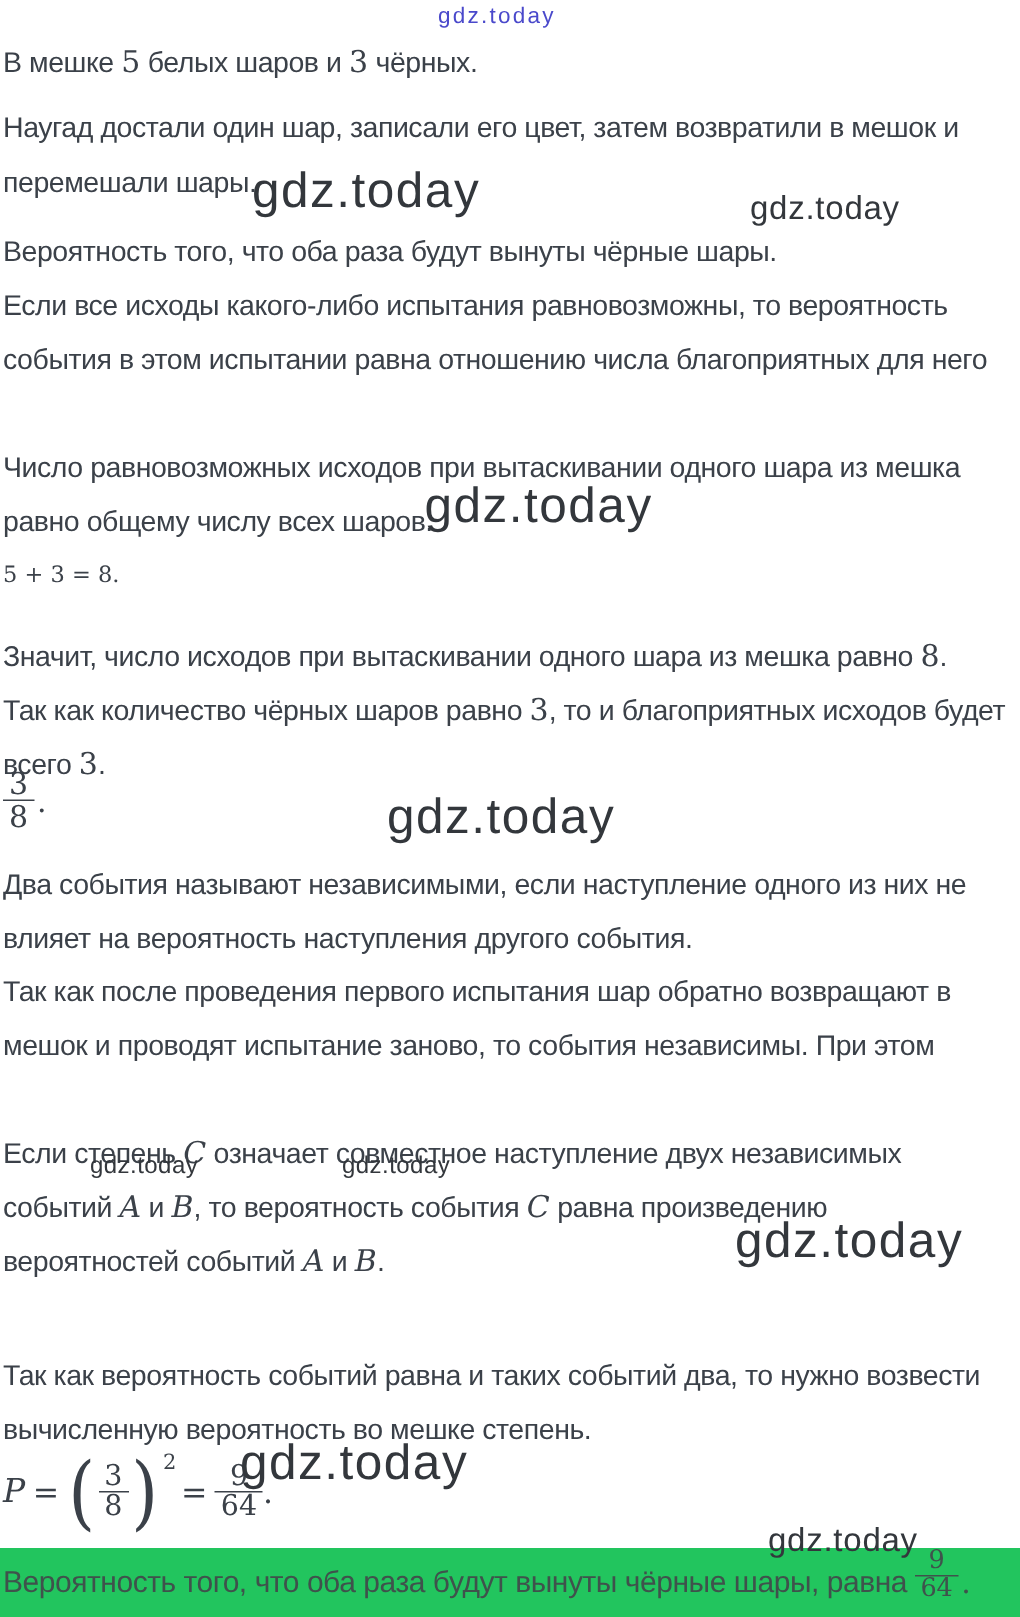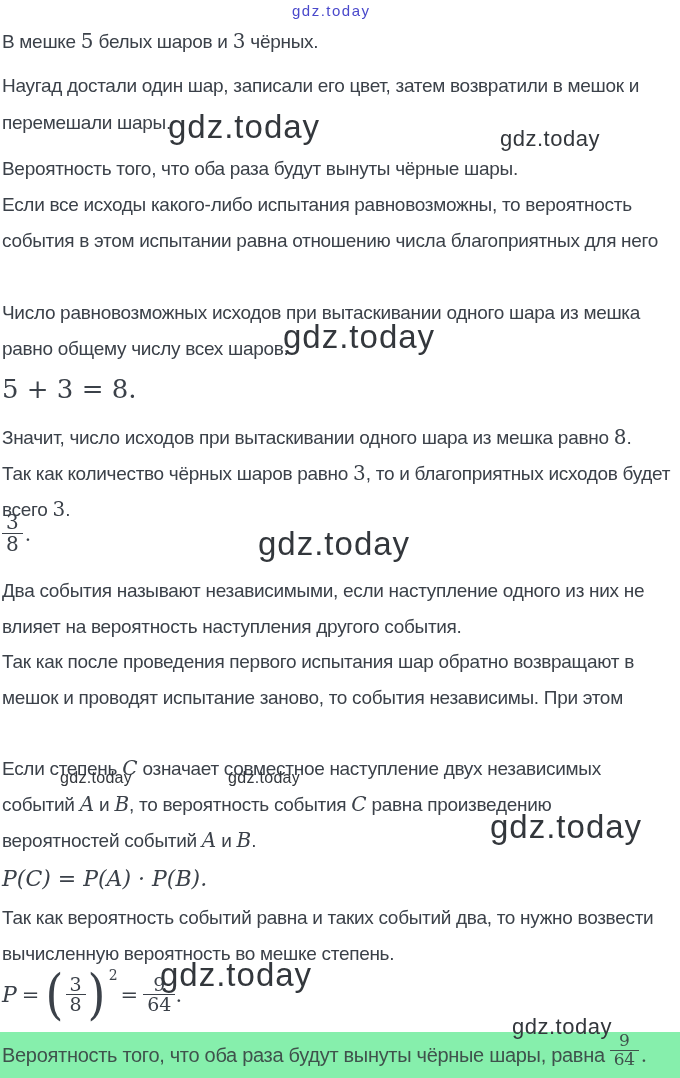--- a/index.html
+++ b/index.html
@@ -3,42 +3,42 @@
 <meta charset="utf-8">
 <style>
   html,body{margin:0;padding:0;background:#fff;}
   .page{position:relative;width:680px;height:1078px;background:#ffffff;overflow:hidden;
         font-family:"Liberation Sans",sans-serif;color:#3b4149;}
   .line{position:absolute;left:2px;white-space:nowrap;font-size:19px;letter-spacing:-0.3px;
         line-height:22px;color:#3b4149;}
   .num{font-family:"DejaVu Serif",serif;font-size:20px;letter-spacing:0;}
   .var{font-family:"DejaVu Serif",serif;font-style:italic;font-size:20px;letter-spacing:0;}
   .formula{position:absolute;left:2px;white-space:nowrap;font-family:"DejaVu Serif",serif;
-        font-size:26px;color:#3b4149;}
+        font-size:15px;color:#3b4149;}
   .formula.it{font-style:italic;font-size:22px;}
   .wm{position:absolute;font-family:"Liberation Sans",sans-serif;font-weight:100;
         color:#33373c;white-space:nowrap;line-height:1;}
   .wm-lg{font-size:33px;letter-spacing:1px;}
   .wm-md{font-size:22px;letter-spacing:0.5px;}
   .wm-sm{font-size:16px;letter-spacing:0.3px;}
   .wm-top{font-size:15px;letter-spacing:1.5px;color:#4a49cb;font-weight:400;}
   .frac{display:inline-block;vertical-align:middle;text-align:center;
         font-family:"DejaVu Serif",serif;line-height:1.05;}
   .frac .fnum{display:block;padding:0 4px;}
   .frac .fden{display:block;border-top:1.6px solid currentColor;padding:0 4px;}
   .f2{position:absolute;left:2px;top:512px;display:flex;align-items:center;
         font-size:20px;color:#3b4149;}
   .f2 .dot{font-family:"DejaVu Serif",serif;margin-left:2px;}
   .f4{position:absolute;left:2px;top:972px;display:flex;align-items:center;
         font-family:"DejaVu Serif",serif;font-size:21px;color:#3b4149;}
   .f4 .gap{margin:0 5px;}
   .f4 .fr{font-size:19px;}
   .paren{font-size:54px;font-weight:100;line-height:0.85;transform:scaleX(0.85);}
   .sup{font-size:14px;position:relative;top:-20px;left:2px;}
-  .ans{position:absolute;left:0;top:1032px;width:680px;height:46px;background:#86efac;
+  .ans{position:absolute;left:0;top:1032px;width:680px;height:46px;background:#22c55e;
         display:flex;align-items:center;padding-left:2px;box-sizing:border-box;
         color:#3f524c;font-size:20px;letter-spacing:-0.3px;white-space:nowrap;}
   .ans .frac{font-size:17px;margin-left:5px;margin-top:-10px;}
   .ans .dot{font-family:"DejaVu Serif",serif;margin-left:2px;}
 </style>
 </head>
 <body>
 
 <div class="page">
 
@@ -73,21 +73,20 @@
   <div class="line" style="top:616px">влияет на вероятность наступления другого события.</div>
   <div class="line" style="top:651px">Так как после проведения первого испытания шар обратно возвращают в</div>
   <div class="line" style="top:687px">мешок и проводят испытание заново, то события независимы. При этом</div>
 
   <div class="line" style="top:757px"><span>Если степень </span><span class="var">C</span><span> означает совместное наступление двух независимых</span></div>
 
   <div class="line" style="top:793px"><span>событий </span><span class="var">A</span><span> и </span><span class="var">B</span><span>, то вероятность события </span><span class="var">C</span><span> равна произведению</span></div>
 
   <div class="line" style="top:829px"><span>вероятностей событий </span><span class="var">A</span><span> и </span><span class="var">B</span><span>.</span></div>
 
-  <div class="formula it" style="top:866px">P(C) = P(A) · P(B).</div>
 
   <div class="line" style="top:907px">Так как вероятность событий равна и таких событий два, то нужно возвести</div>
   <div class="line" style="top:943px">вычисленную вероятность во мешке степень.</div>
 
   <div class="f4">
     <span class="var" style="font-size:22px">P</span>
     <span class="gap">=</span>
     <span class="paren">(</span>
     <span class="frac fr">
         <span class="fnum">3</span>

